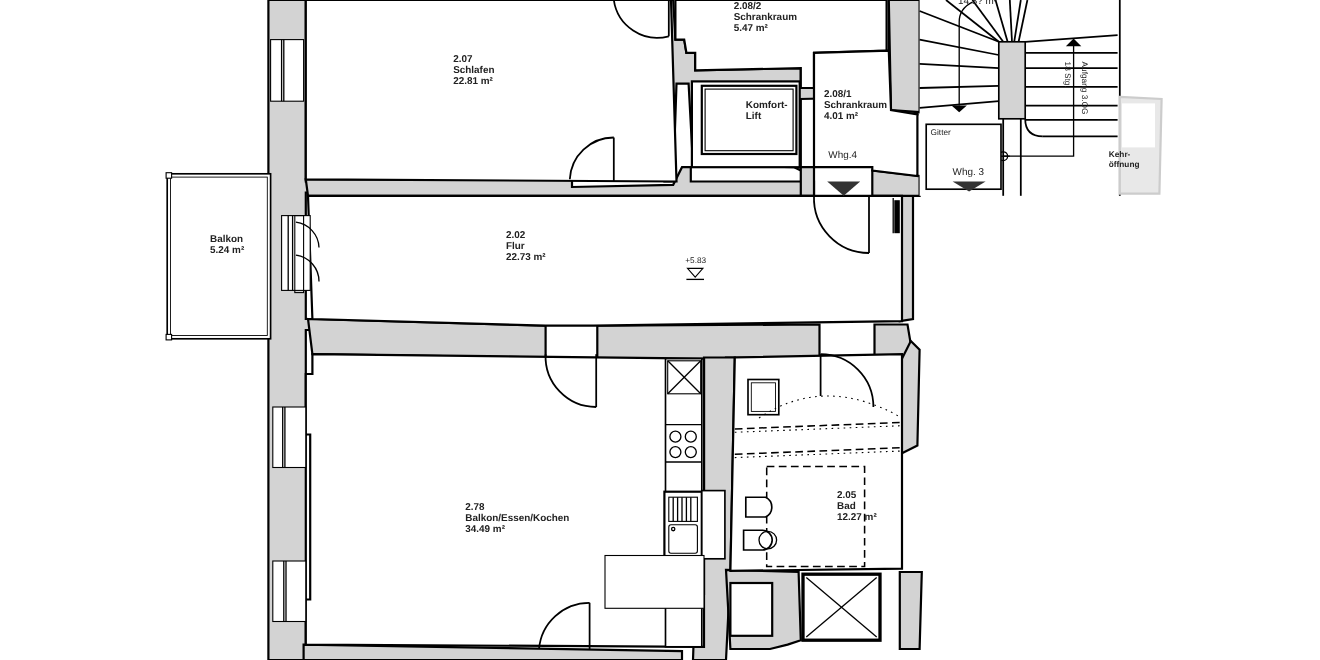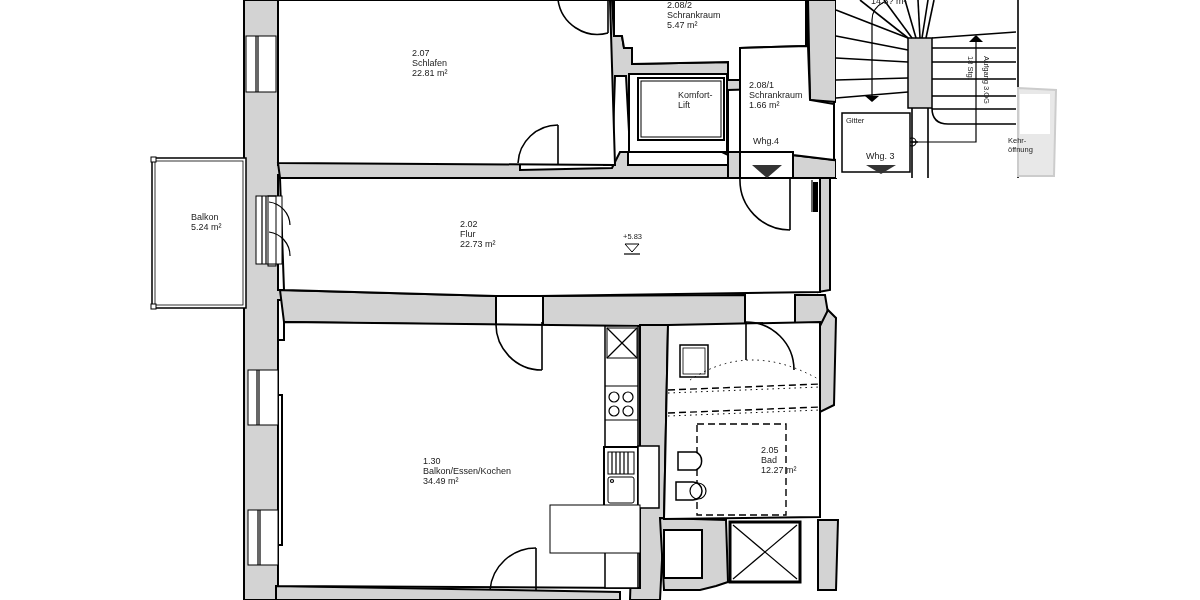--- a/index.html
+++ b/index.html
@@ -6,21 +6,21 @@
   body { width: 1200px; height: 600px; overflow: hidden; position: relative; font-family: "Liberation Sans", sans-serif; }
   #plan { position: absolute; left: 0; top: 0; width: 1200px; height: 600px; }
   .wall { fill: #d3d3d3; stroke: #000; stroke-width: 2; stroke-linejoin: miter; }
   .room { fill: #ffffff; stroke: #000; stroke-width: 2; }
   .thin { fill: none; stroke: #000; stroke-width: 1.2; }
   .med { fill: none; stroke: #000; stroke-width: 1.6; }
   .dash { fill: none; stroke: #000; stroke-width: 1.4; stroke-dasharray: 7 4; }
   .dot { fill: none; stroke: #000; stroke-width: 1; stroke-dasharray: 1.5 4; }
   .white { fill: #fff; stroke: #000; stroke-width: 1.5; }
   .label { position: absolute; font-size: 9px; line-height: 10px; color: #222; white-space: nowrap; }
-  .label span { display: block; }
+  .label span { display: block; font-weight: bold; }
   .small { font-size: 7.5px; line-height: 9px; }
   .vert { transform-origin: left top; transform: rotate(90deg); }
 </style>
 </head>
 <body>
 
 <svg id="plan" viewBox="0 0 1200 600" xmlns="http://www.w3.org/2000/svg">
 
   <g>
 
@@ -212,29 +212,29 @@
   <span>22.81 m²</span>
 </div>
 <div class="label" style="left:667px;top:0px">
   <span>2.08/2</span>
   <span>Schrankraum</span>
   <span>5.47 m²</span>
 </div>
 <div class="label" style="left:749px;top:80px">
   <span>2.08/1</span>
   <span>Schrankraum</span>
-  <span>1.66 m²</span>
-</div>
-<div class="label" style="left:460px;top:219px">
+  <span>4.01 m²</span>
+</div>
+<div class="label" style="left:460px;top:208px">
   <span>2.02</span>
   <span>Flur</span>
   <span>22.73 m²</span>
 </div>
 <div class="label" style="left:423px;top:456px">
-  <span>1.30</span>
+  <span>2.78</span>
   <span>Balkon/Essen/Kochen</span>
   <span>34.49 m²</span>
 </div>
 <div class="label" style="left:761px;top:445px">
   <span>2.05</span>
   <span>Bad</span>
   <span>12.27 m²</span>
 </div>
 <div class="label" style="left:191px;top:212px">
   <span>Balkon</span>

